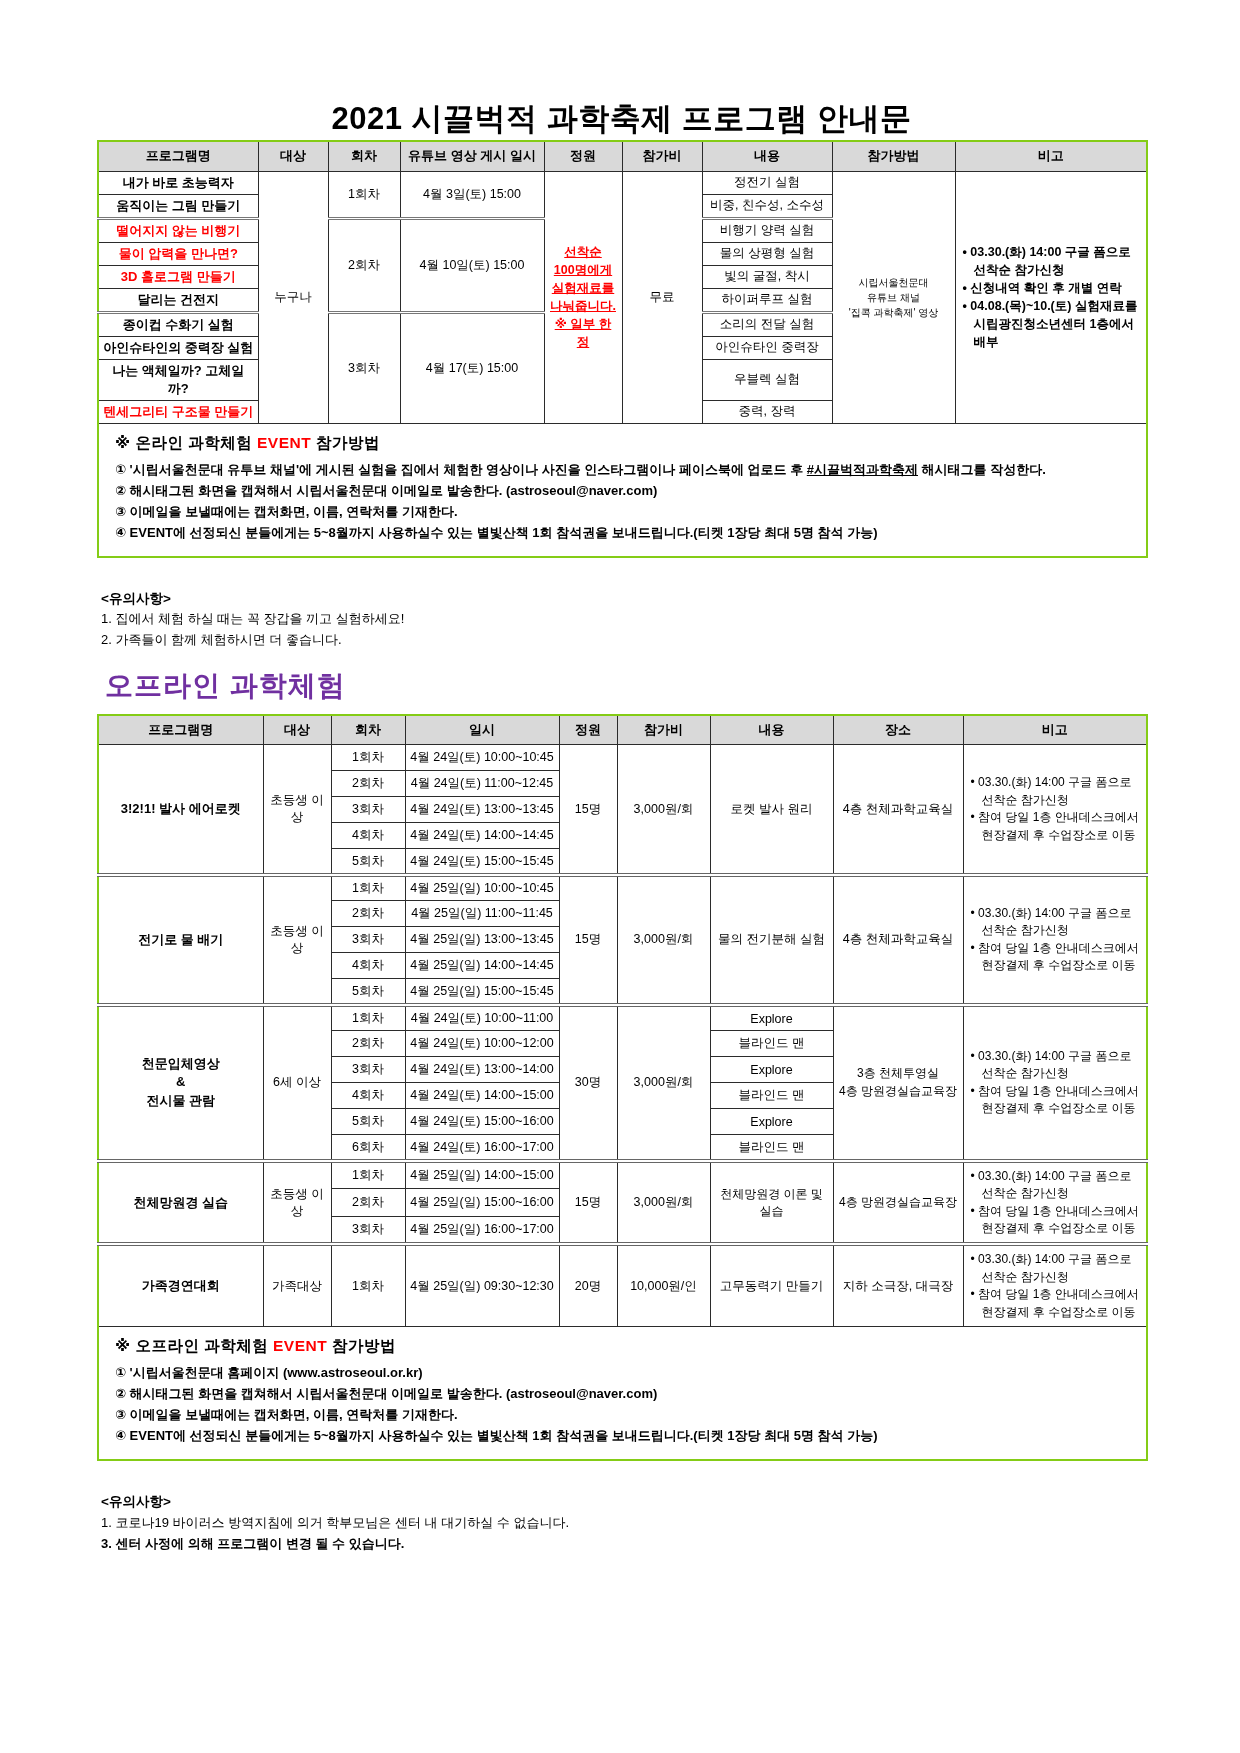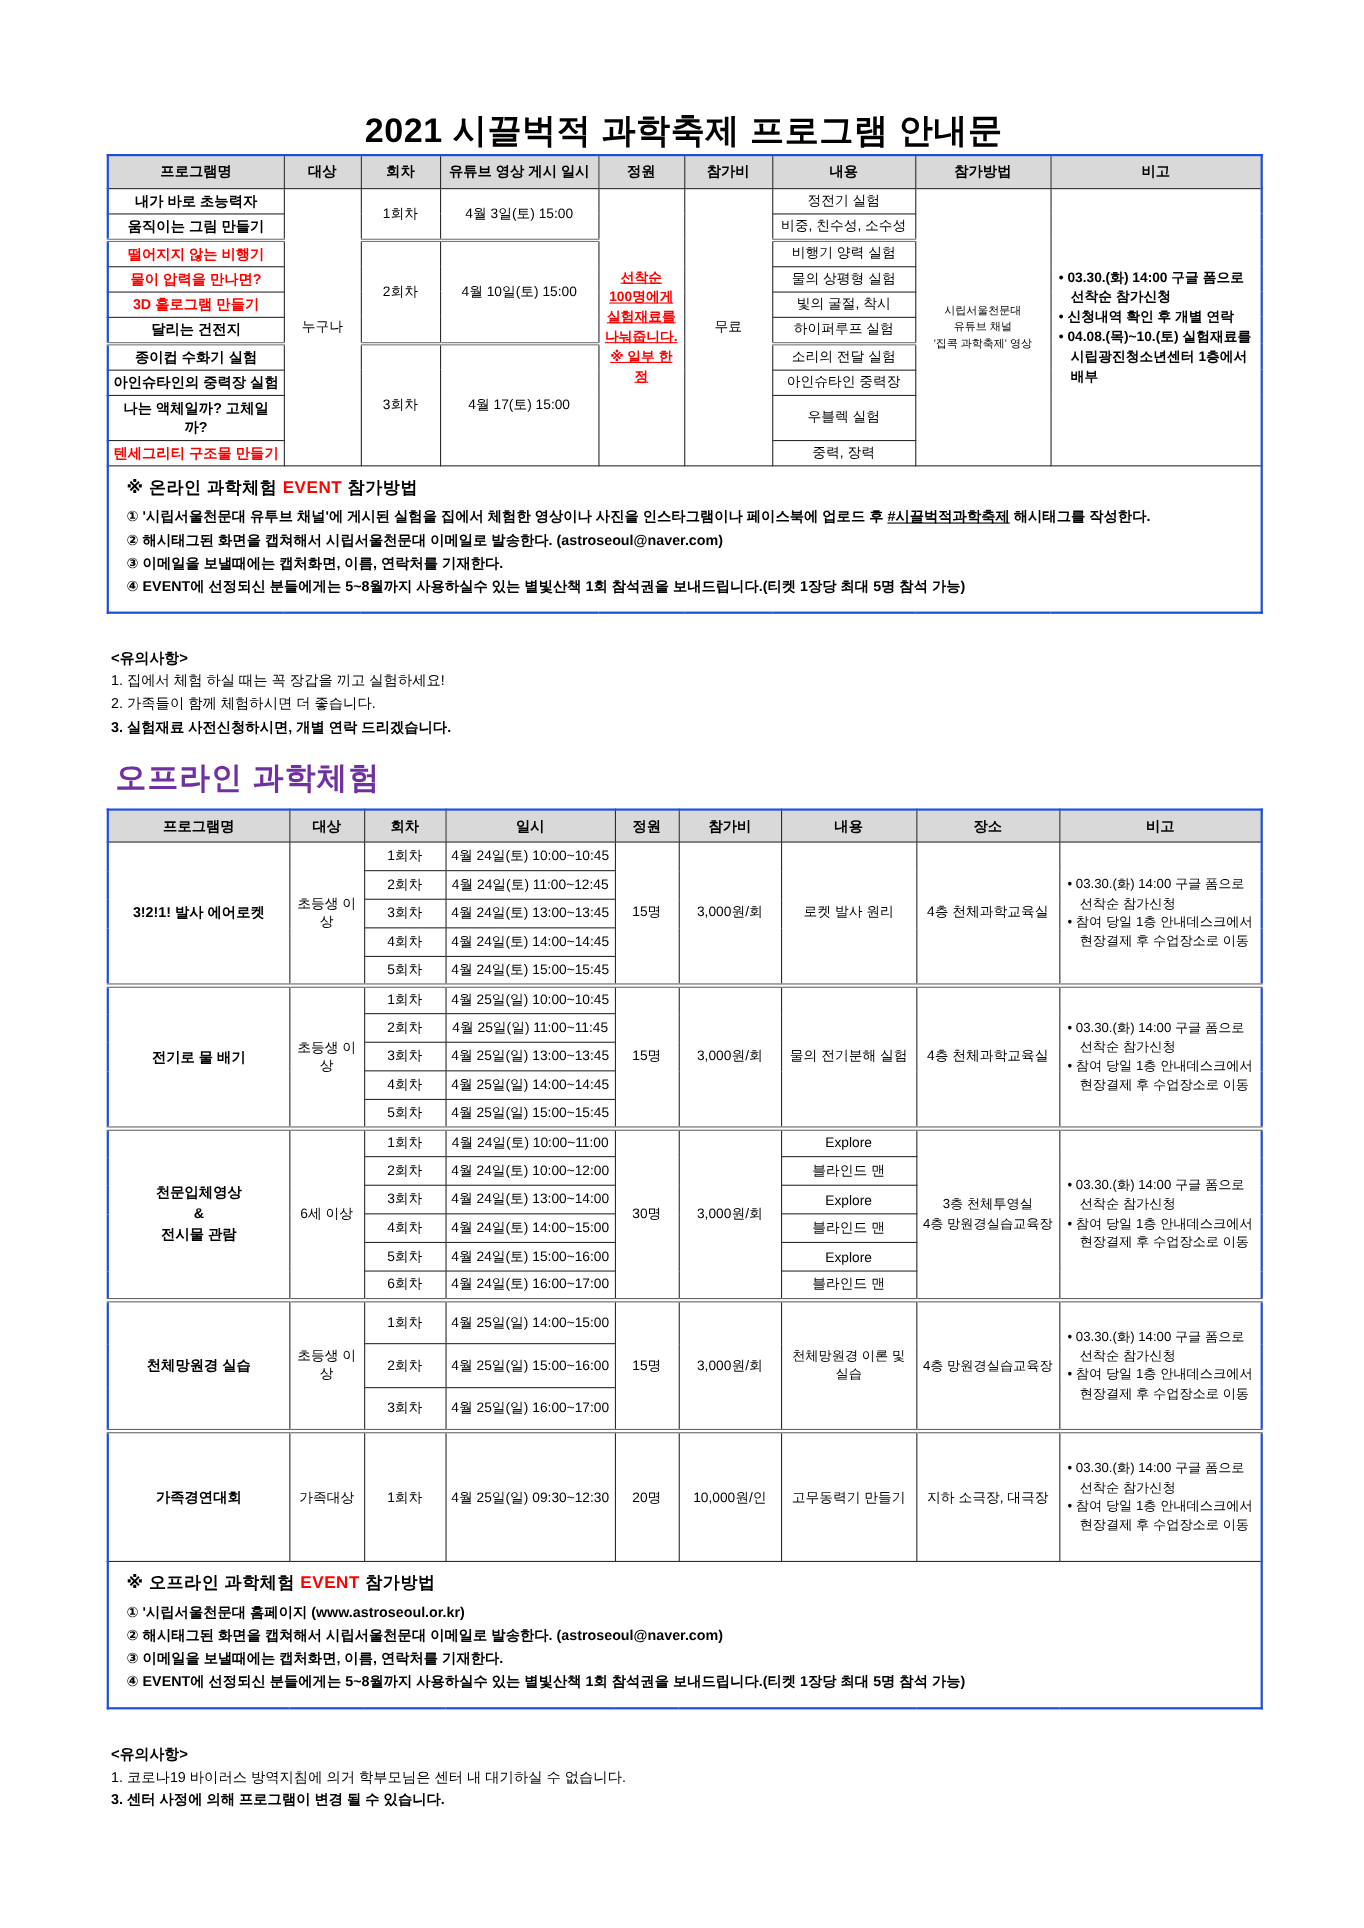--- a/index.html
+++ b/index.html
@@ -17,21 +17,21 @@
   }
   .section-heading {
     margin-top: 27px; margin-bottom: 9px; margin-left: 8px;
     font-size: 28px; font-weight: bold; letter-spacing: 1px;
   }
   .h-online  { color: #41B0C8; }
   .h-offline { color: #7030A0; }
 
   table {
     width: 1049px; border-collapse: collapse; table-layout: fixed;
-    border: 2px solid #1d4ed8;
+    border: 2px solid #84cc16;
   }
   th, td {
     border: 1px solid #2b2b2b;
     padding: 2px 4px;
     font-size: 12.5px;
     text-align: center; vertical-align: middle;
     overflow: hidden;
   }
   th {
     background: #D9D9D9; font-weight: bold; font-size: 13px; height: 30px;
@@ -39,21 +39,21 @@
   tr.r20 { height: 20px; margin-top: 12px; }
   tr.r26 { height: 26px; }
   tr.r25 { height: 25px; }
   tr.r80 { height: 80px; }
 
   .pname { font-weight: bold; font-size: 13px; }
   .red   { color: #FF0000; }
   .pre   { white-space: pre-line; line-height: 1.45; }
   .method { font-size: 10px; line-height: 1.5; }
 
-  .note-cell { text-align: left; padding: 23px 7px; vertical-align: middle; }
+  .note-cell { text-align: left; padding: 5px 7px; vertical-align: middle; }
   .note-bold .bullet { font-weight: bold; font-size: 12.5px; }
   .bullet {
     font-size: 12px; line-height: 1.45;
     padding-left: 11px; text-indent: -11px;
   }
 
   tr.gsep > td { border-top: 3px double #777; }
   tr.bsep > td { border-top: 4px double #666; }
 
   .event-cell { text-align: left; padding: 9px 16px 13px 16px; }
@@ -170,21 +170,20 @@
         <div class="event-line">④ EVENT에 선정되신 분들에게는 5~8월까지 사용하실수 있는 별빛산책 1회 참석권을 보내드립니다.(티켓 1장당 최대 5명 참석 가능)</div>
       </td>
     </tr>
   </tbody>
     </table>
 
   <div class="notice">
     <div class="notice-title">&lt;유의사항&gt;</div>
     <div class="notice-line">1. 집에서 체험 하실 때는 꼭 장갑을 끼고 실험하세요!</div>
     <div class="notice-line">2. 가족들이 함께 체험하시면 더 좋습니다.</div>
-    <div class="notice-line nb">3. 실험재료 사전신청하시면, 개별 연락 드리겠습니다.</div>
   </div>
 
   <div class="section-heading h-offline" style="margin-top:16px;">오프라인 과학체험</div>
 
   <table>
     <colgroup>
       <col style="width:165px">
         <col style="width:68px">
         <col style="width:74px">
       <col style="width:154px">

